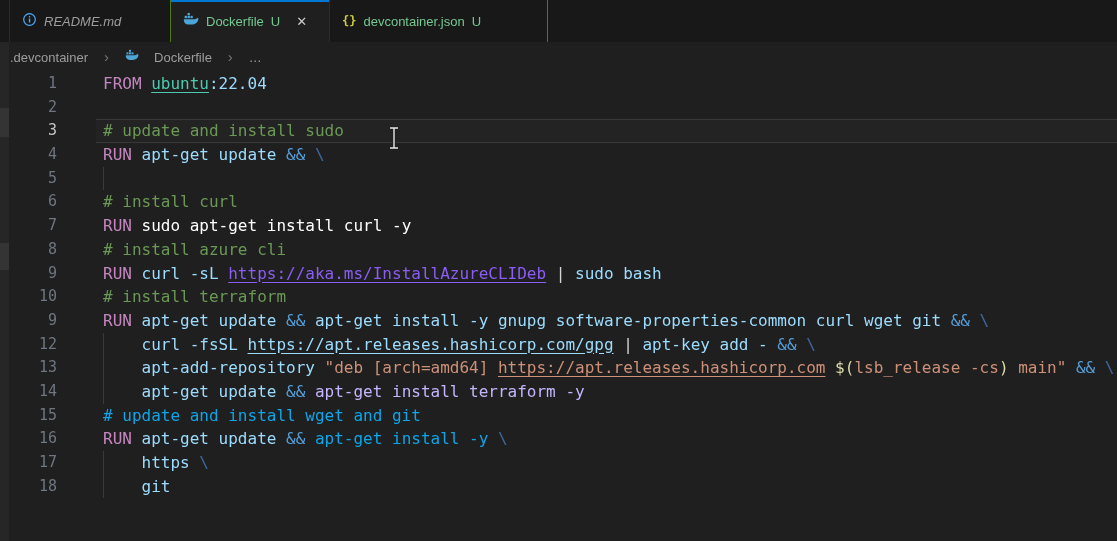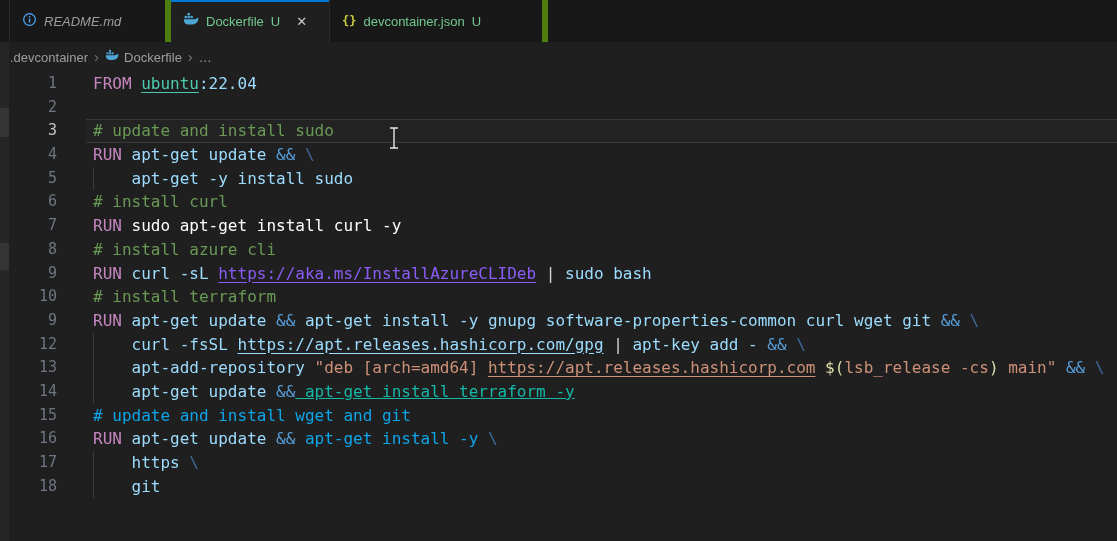--- a/index.html
+++ b/index.html
@@ -9,46 +9,46 @@
 
   
   #left-strip { position:absolute; left:0; top:42px; width:9px; bottom:0; background:#262626; }
   .strip-block { position:absolute; left:0; width:9px; background:#343434; }
   .strip-block.b1 { top:66px; height:29px; }
   .strip-block.b2 { top:201px; height:27px; }
 
   
   #tabbar { position:absolute; left:0; top:0; width:1117px; height:42px; background:#181818; display:flex; }
   .tab { height:42px; display:flex; align-items:center; gap:7px; padding:0 12px;
-         font-size:13px; color:#9d9d9d; border-right:6px solid #4d7c0f; position:relative; cursor:pointer; }
+         font-size:13px; color:#9d9d9d; border-right:1px solid #4d7c0f; position:relative; cursor:pointer; }
   .tab:first-child { border-left:1px solid #2b2b2b; margin-left:9px; }
   .tab.preview .tab-label { font-style:italic; }
   .tab.active { background:#1f1f1f; border-right:1px solid #2b2b2b; }
   .tab.active::before { content:""; position:absolute; left:0; top:0; right:0; height:2px; background:#0078d4; }
   .tab .tab-label.git-u { color:#73c991; }
   .tab .badge { color:#73c991; font-size:13px; }
   .tab .close { color:#cccccc; font-size:13px; margin-left:6px; padding:1px 3px; border-radius:4px; }
   .t-readme { width:162px; }
   .t-docker { width:159px; }
   .t-json   { width:218px; }
   .braces { color:#cbcb41; font-weight:bold; font-family:"DejaVu Sans Mono", monospace; font-size:12px; }
 
   
   #breadcrumb { position:absolute; left:0; top:42px; width:1117px; height:30px; background:#1f1f1f;
-                display:flex; align-items:center; gap:6px; padding-left:10px; font-size:13px; color:#9d9d9d; }
+                display:flex; align-items:center; gap:16px; padding-left:10px; font-size:13px; color:#9d9d9d; }
   .crumb { cursor:pointer; }
   .chev { color:#767676; font-size:15px; line-height:1; margin-top:-2px; }
   #breadcrumb svg { margin-right:-1px; }
 
   
   #editor { position:absolute; left:0; top:72px; width:1117px; bottom:0;
             font-family:"DejaVu Sans Mono", monospace; font-size:16px; }
   .code-line { display:flex; height:23.7px; line-height:23.7px; }
   .ln { width:57px; text-align:right; color:#6e7681; flex:0 0 57px; font-size:15px; }
-  .lc { flex:1; margin-left:29px; padding-left:7px; white-space:pre; position:relative; }
+  .lc { flex:1; margin-left:39px; padding-left:7px; white-space:pre; position:relative; }
   .code-line.current .ln { color:#c6c6c6; }
   .code-line.current .lc { background:#232323;
         box-shadow: inset 0 1px 0 #383838, inset 0 -1px 0 #383838; }
   .guide { position:absolute; left:7px; top:0; bottom:0; width:1px; background:#3a3a3a; }
   .u { text-decoration:underline; text-underline-offset:3px; }
 
   
   #mouse-ibeam { position:absolute; left:388px; top:126px; width:12px; height:24px; }
 </style>
 </head>
@@ -125,21 +125,21 @@
         <div class="code-line current">
           <div class="ln">3</div>
           <div class="lc"><span style="color: rgb(106, 153, 85);"># update and install sudo</span></div>
         </div>
         <div class="code-line">
           <div class="ln">4</div>
           <div class="lc"><span style="color: rgb(197, 134, 192);">RUN</span><span style="color: rgb(156, 220, 254);"> apt-get update </span><span style="color: rgb(86, 156, 214);">&amp;&amp;</span><span style="color: rgb(212, 212, 212);"> </span><span style="color: rgb(62, 106, 157);">\</span></div>
         </div>
         <div class="code-line">
           <div class="ln">5</div>
-          <div class="lc"><span class="guide"></span><span style="color: rgb(156, 220, 254);">    apt-get -y install sudo</span></div>
+          <div class="lc"><span class="guide"></span></div>
         </div>
         <div class="code-line">
           <div class="ln">6</div>
           <div class="lc"><span style="color: rgb(106, 153, 85);"># install curl</span></div>
         </div>
         <div class="code-line">
           <div class="ln">7</div>
           <div class="lc"><span style="color: rgb(197, 134, 192);">RUN</span><span style="color: #ffffff;"> sudo apt-get install curl -y</span></div>
         </div>
         <div class="code-line">
@@ -161,21 +161,21 @@
         <div class="code-line">
           <div class="ln">12</div>
           <div class="lc"><span class="guide"></span><span style="color: rgb(156, 220, 254);">    curl -fsSL </span><span class="u" style="color: rgb(156, 220, 254);">https://apt.releases.hashicorp.com/gpg</span><span style="color: rgb(212, 212, 212);"> </span><span style="color: rgb(212, 212, 212);">|</span><span style="color: rgb(156, 220, 254);"> apt-key add - </span><span style="color: rgb(86, 156, 214);">&amp;&amp;</span><span style="color: rgb(212, 212, 212);"> </span><span style="color: rgb(62, 106, 157);">\</span></div>
         </div>
         <div class="code-line">
           <div class="ln">13</div>
           <div class="lc"><span class="guide"></span><span style="color: rgb(156, 220, 254);">    apt-add-repository </span><span style="color: rgb(206, 145, 120);">"deb [arch=amd64] </span><span class="u" style="color: rgb(206, 145, 120);">https://apt.releases.hashicorp.com</span><span style="color: rgb(206, 145, 120);"> </span><span style="color: rgb(220, 220, 170);">$(</span><span style="color: rgb(206, 145, 120);">lsb_release -cs</span><span style="color: rgb(220, 220, 170);">)</span><span style="color: rgb(206, 145, 120);"> main"</span><span style="color: rgb(212, 212, 212);"> </span><span style="color: rgb(86, 156, 214);">&amp;&amp;</span><span style="color: rgb(212, 212, 212);"> </span><span style="color: rgb(62, 106, 157);">\</span></div>
         </div>
         <div class="code-line">
           <div class="ln">14</div>
-          <div class="lc"><span class="guide"></span><span style="color: rgb(156, 220, 254);">    apt-get update </span><span style="color: rgb(86, 156, 214);">&amp;&amp;</span><span style="color: #14b8a6; text-decoration: underline;"> apt-get install terraform -y</span></div>
+          <div class="lc"><span class="guide"></span><span style="color: rgb(156, 220, 254);">    apt-get update </span><span style="color: rgb(86, 156, 214);">&amp;&amp;</span><span style="color: #c4b5fd;"> apt-get install terraform -y</span></div>
         </div>
         <div class="code-line">
           <div class="ln">15</div>
           <div class="lc"><span style="color: #0ea5e9;"># update and install wget and git</span></div>
         </div>
         <div class="code-line">
           <div class="ln">16</div>
           <div class="lc"><span style="color: rgb(197, 134, 192);">RUN</span><span style="color: rgb(156, 220, 254);"> apt-get update </span><span style="color: rgb(86, 156, 214);">&amp;&amp;</span><span style="color: #0ea5e9;"> apt-get install -y </span><span style="color: rgb(62, 106, 157);">\</span></div>
         </div>
         <div class="code-line">

